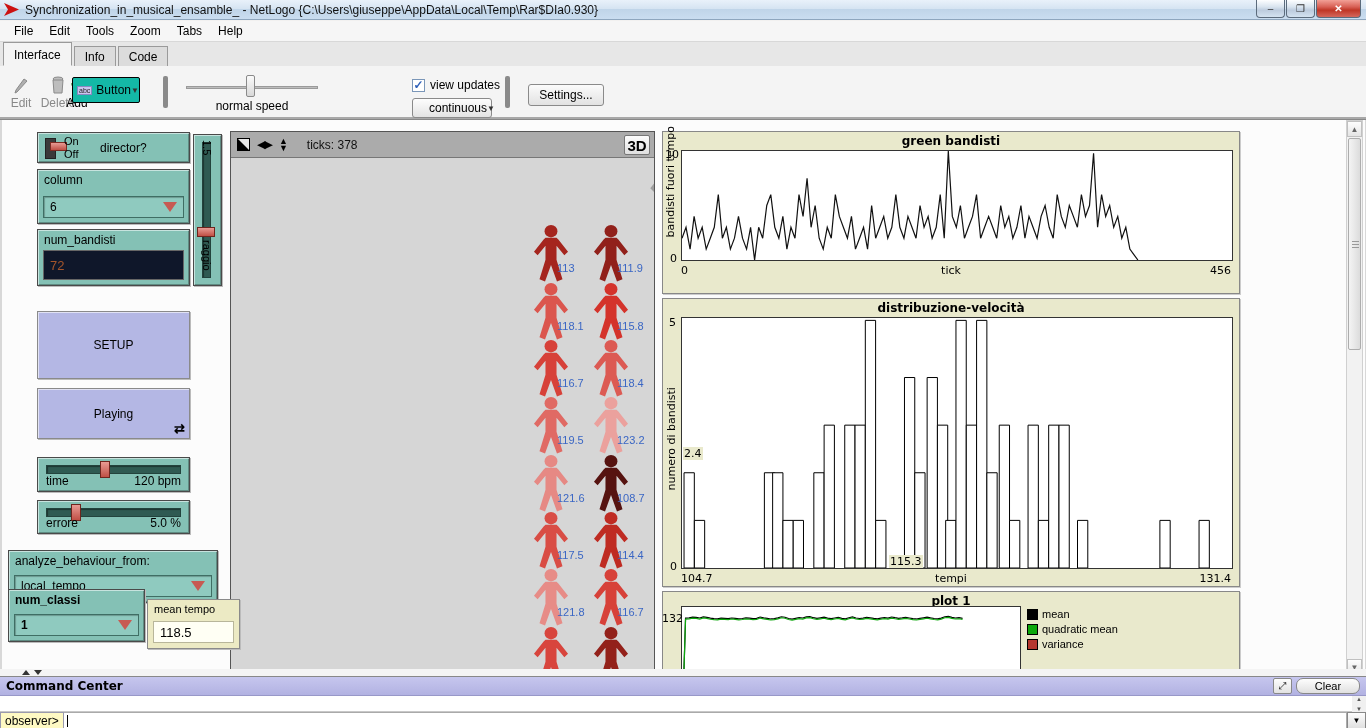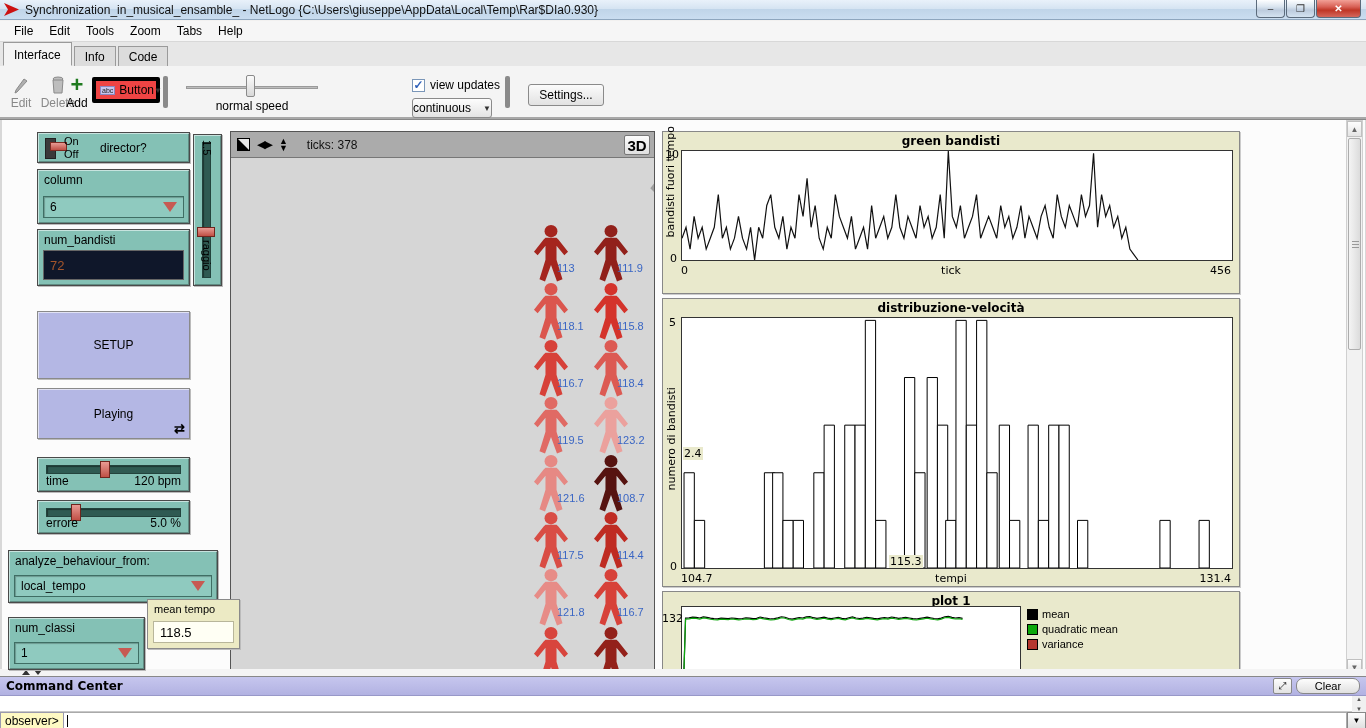--- a/index.html
+++ b/index.html
@@ -28,32 +28,32 @@
   .tabbar { position:absolute; left:0; top:42px; width:1366px; height:24px; background:#E7E7E7; display:flex; align-items:flex-end; padding-left:3px; }
   .tab { border:1px solid #9A9A9A; border-bottom:none; background:#DCDCDC; padding:3px 10px 3px 10px; font-size:12px; margin-right:2px; height:20px; }
   .tab.active { background:#F4F4F4; height:24px; padding-top:5px; border-bottom:1px solid #F4F4F4; }
 
   
   .toolbar { position:absolute; left:0; top:66px; width:1366px; height:53px; background:#F4F4F4; border-bottom:2px solid #A8A8A8; }
   .tool { position:absolute; text-align:center; font-size:12px; color:#888; }
   .tool .glyph { height:22px; display:flex; align-items:center; justify-content:center; }
   .tool.enabled { color:#000; }
   .add-plus { color:#1F7A1F; font-size:22px; font-weight:bold; line-height:18px; }
-  .widget-combo { position:absolute; left:92px; top:11px; width:68px; height:26px; background:#ef4444; border:4px solid #000000; border-radius:2px;
+  .widget-combo { position:absolute; left:72px; top:11px; width:68px; height:26px; background:#14b8a6; border:1px solid #000000; border-radius:2px;
     display:flex; align-items:center; padding:0 4px; font-size:12px; color:#000; }
   .abc-chip { background:#C8C5EE; border:1px solid #8A87C0; font-size:7px; padding:0 1px; margin-right:4px; color:#222; }
   .combo-arrow { margin-left:auto; font-size:8px; color:#333; }
   .tb-sep { position:absolute; width:5px; height:32px; background:#8A8A8A; border-radius:2px; top:10px; }
   .speed-track { position:absolute; left:186px; top:20px; width:132px; height:3px; background:#BDBDBD; border:1px solid #9A9A9A; }
   .speed-thumb { position:absolute; left:246px; top:9px; width:9px; height:22px; background:linear-gradient(#FBFBFB,#D8D8D8); border:1px solid #8A8A8A; border-radius:2px; }
   .speed-label { position:absolute; left:186px; top:33px; width:132px; text-align:center; font-size:12px; color:#000; }
   .chk { position:absolute; left:412px; top:12px; display:flex; align-items:center; font-size:12px; color:#000; }
   .chk-box { width:13px; height:13px; background:#fff; border:1px solid #7A96B8; margin-right:5px; color:#2E5FB8; font-size:12px; line-height:11px; text-align:center; font-weight:bold; }
   .upd-combo { position:absolute; left:412px; top:32px; width:80px; height:20px; background:linear-gradient(#FDFDFD,#E3E3E3); border:1px solid #8A8A8A; border-radius:3px;
-    display:flex; align-items:center; padding:0 0; font-size:12px; color:#000; }
+    display:flex; align-items:center; padding:0 16px; font-size:12px; color:#000; }
   .settings-btn { position:absolute; left:528px; top:18px; width:76px; height:22px; background:linear-gradient(#FBFBFB,#E2E2E2); border:1px solid #8A8A8A; border-radius:3px;
     font-size:12px; color:#000; display:flex; align-items:center; justify-content:center; }
 
   
   .main { position:absolute; left:0; top:119px; width:1366px; height:557px; background:#FCFCFC; border-top:1px solid #888;
     box-shadow: inset 2px 0 0 #D8D8D8, inset -1px 0 0 #D8D8D8; }
 
   
   .nl { position:absolute; background:#84C1B5; border:1px solid #4A4A4A;
     box-shadow: inset 1px 1px 0 rgba(255,255,255,.55), inset -1px -1px 0 rgba(0,0,0,.28), 1px 1px 0 #bbb; font-size:12px; }
@@ -275,21 +275,21 @@
     </div>
 
     <div class="nl" style="left:8px; top:430px; width:210px; height:53px;">
       <div class="wlabel">analyze_behaviour_from:</div>
       <div class="chooser-val">
         <span>local_tempo</span>
         <span class="red-tri"></span>
       </div>
     </div>
 
-    <div class="nl" style="left:8px; top:497px; width:137px; height:53px; z-index:2;">
+    <div class="nl" style="left:8px; top:469px; width:137px; height:53px; z-index:2;font-weight:bold;">
       <div class="wlabel">num_classi</div>
       <div class="chooser-val">
         <span>1</span>
         <span class="red-tri"></span>
       </div>
     </div>
 
     <div class="monitor" style="left:147px; top:479px; width:93px; height:50px; z-index:3;">
       <div class="mlabel">mean tempo</div>
       <div class="mval">118.5</div>

